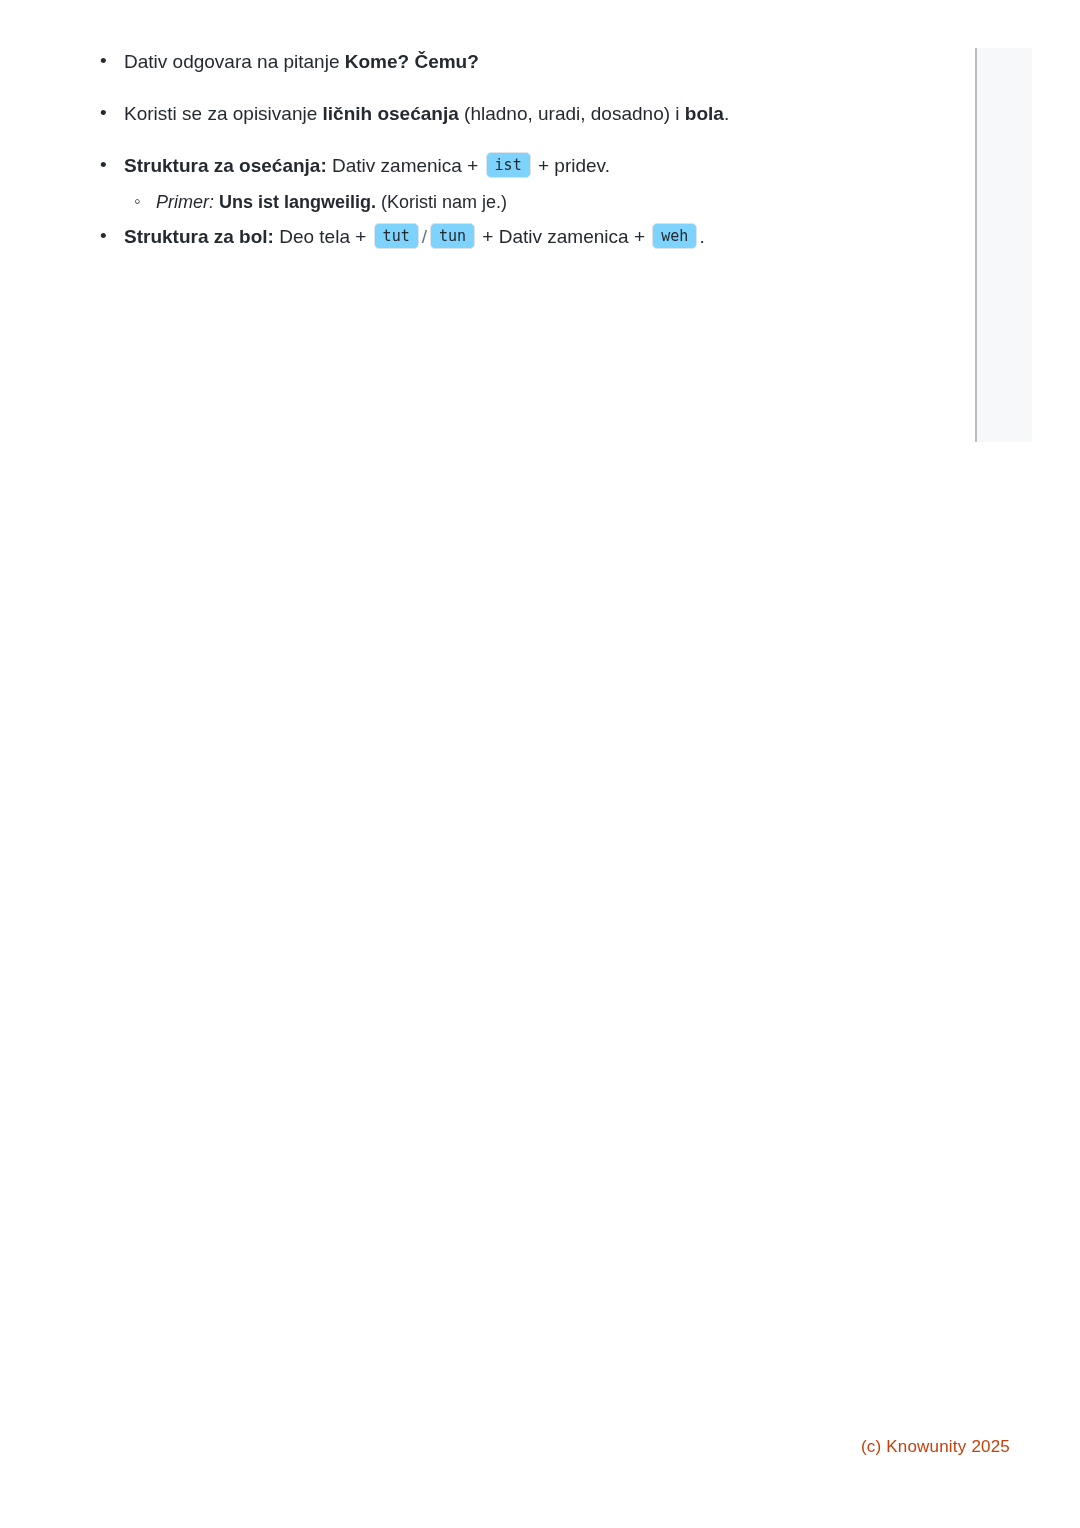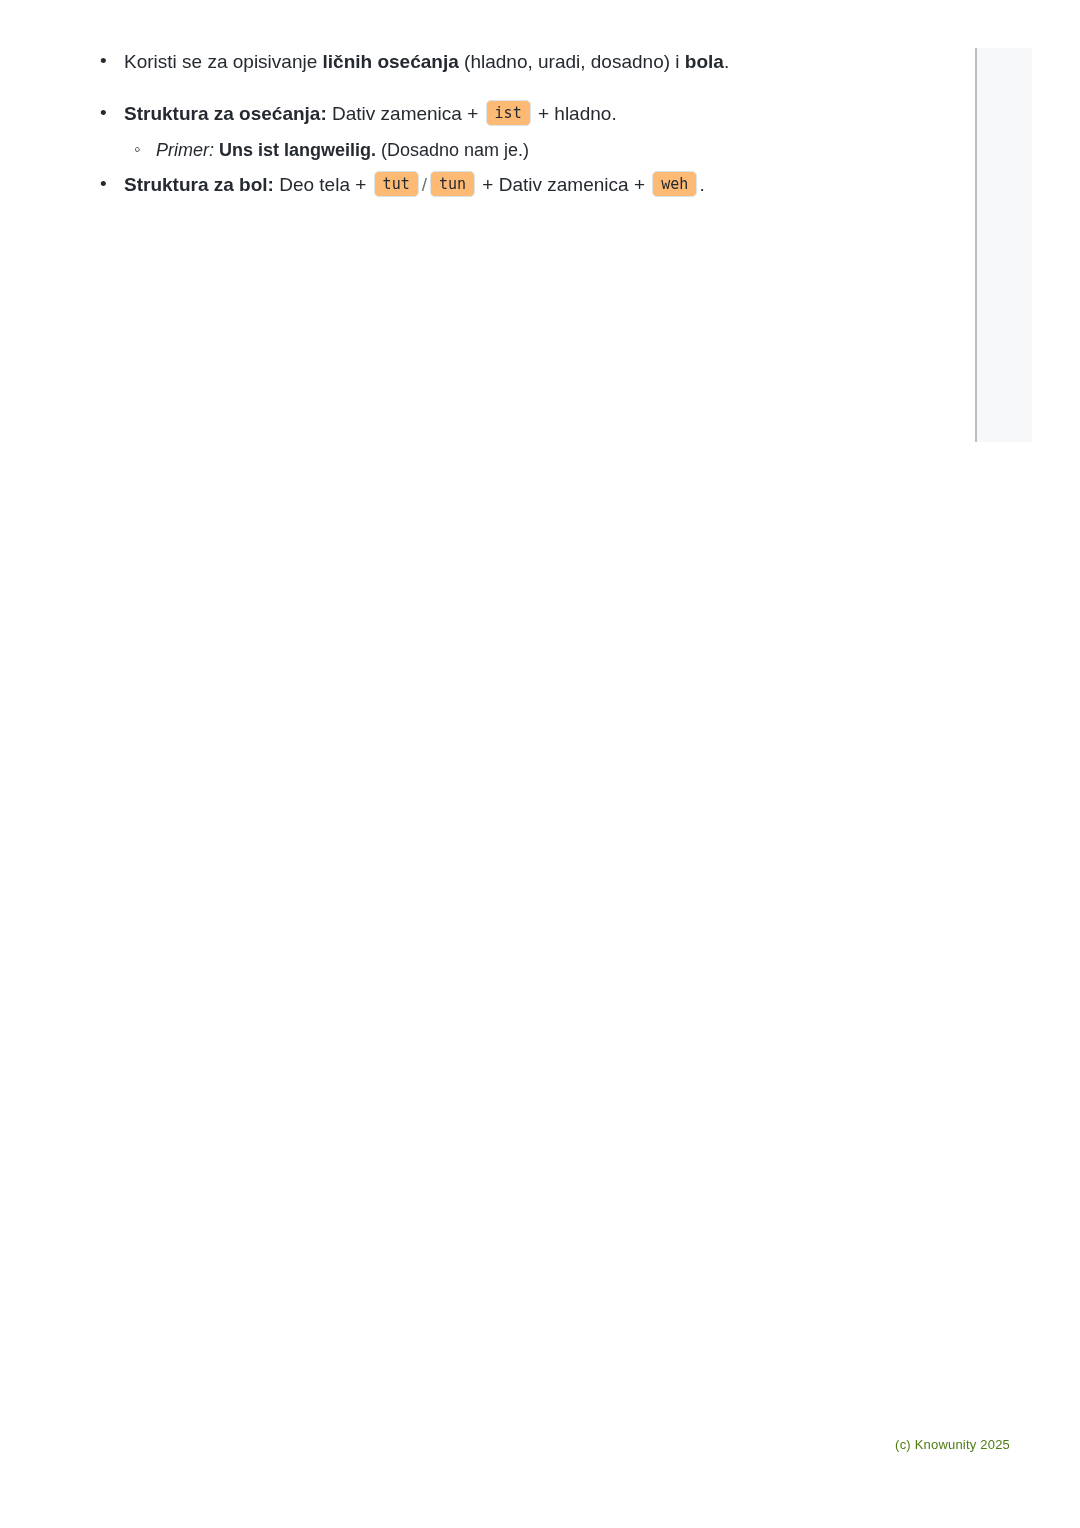--- a/index.html
+++ b/index.html
@@ -80,51 +80,52 @@
     font-size: 18px;
     color: #252a31;
   }
 
   b, .b { font-weight: bold; }
   .it { font-style: italic; }
 
   code.kbd {
     font-family: "DejaVu Sans Mono", monospace;
     font-size: 15px;
-    background: #fdba74;
+    background: #7dd3fc;
     border: 1px solid #dfe2e6;
     border-radius: 5px;
     padding: 3px 8px;
     color: #24292f;
     display: inline-block;
     line-height: 18px;
     vertical-align: 2px;
     margin: 0 2px;
   }
   .slash { color: #6a737d; padding: 0 1px; }
 
   .footer {
     position: absolute;
     left: 0;
     top: 1437px;
     width: 1010px;
     text-align: right;
-    font-size: 13px;
-    color: #4d7c0f;
+    font-size: 17px;
+    color: #c2410c;
     letter-spacing: 0.2px;
   }
 </style>
 </head>
 <body>
 
 <div class="side-panel"></div>
 
 <div class="content">
   <ul class="level1" id="bullet-list">
+      <li><span><span>Dativ odgovara na pitanje </span><b>Kome? Čemu?</b></span></li>
       <li><span><span>Koristi se za opisivanje </span><b>ličnih osećanja</b><span> (hladno, uradi, dosadno) i </span><b>bola</b><span>.</span></span></li>
-      <li class="tight"><span><b>Struktura za osećanja:</b><span> Dativ zamenica + </span><code class="kbd">ist</code><span> + hladno.</span></span><ul class="level2">
-          <li><span class="it">Primer:</span><span> </span><b>Uns ist langweilig.</b><span> (Dosadno nam je.)</span></li>
+      <li class="tight"><span><b>Struktura za osećanja:</b><span> Dativ zamenica + </span><code class="kbd">ist</code><span> + pridev.</span></span><ul class="level2">
+          <li><span class="it">Primer:</span><span> </span><b>Uns ist langweilig.</b><span> (Koristi nam je.)</span></li>
         </ul></li>
       <li class="tight"><span><b>Struktura za bol:</b><span> Deo tela + </span><code class="kbd">tut</code><span class="slash">/</span><code class="kbd">tun</code><span> + Dativ zamenica + </span><code class="kbd">weh</code><span>.</span></span></li>
     </ul>
 </div>
 
 <div class="footer">(c) Knowunity 2025</div>
 
 </body></html>

